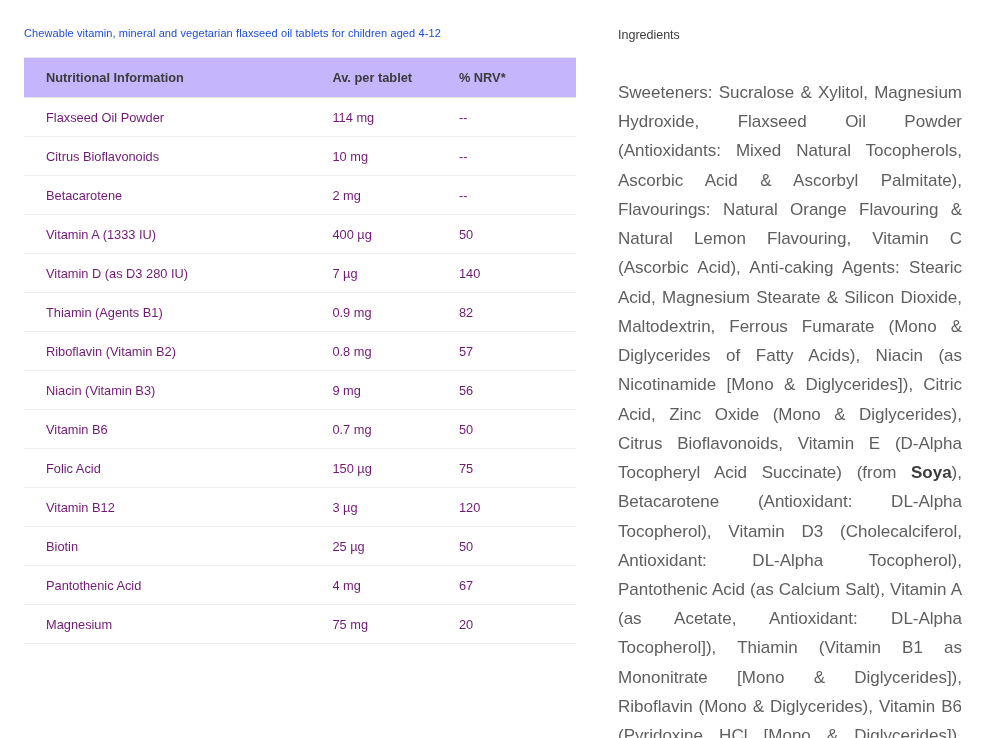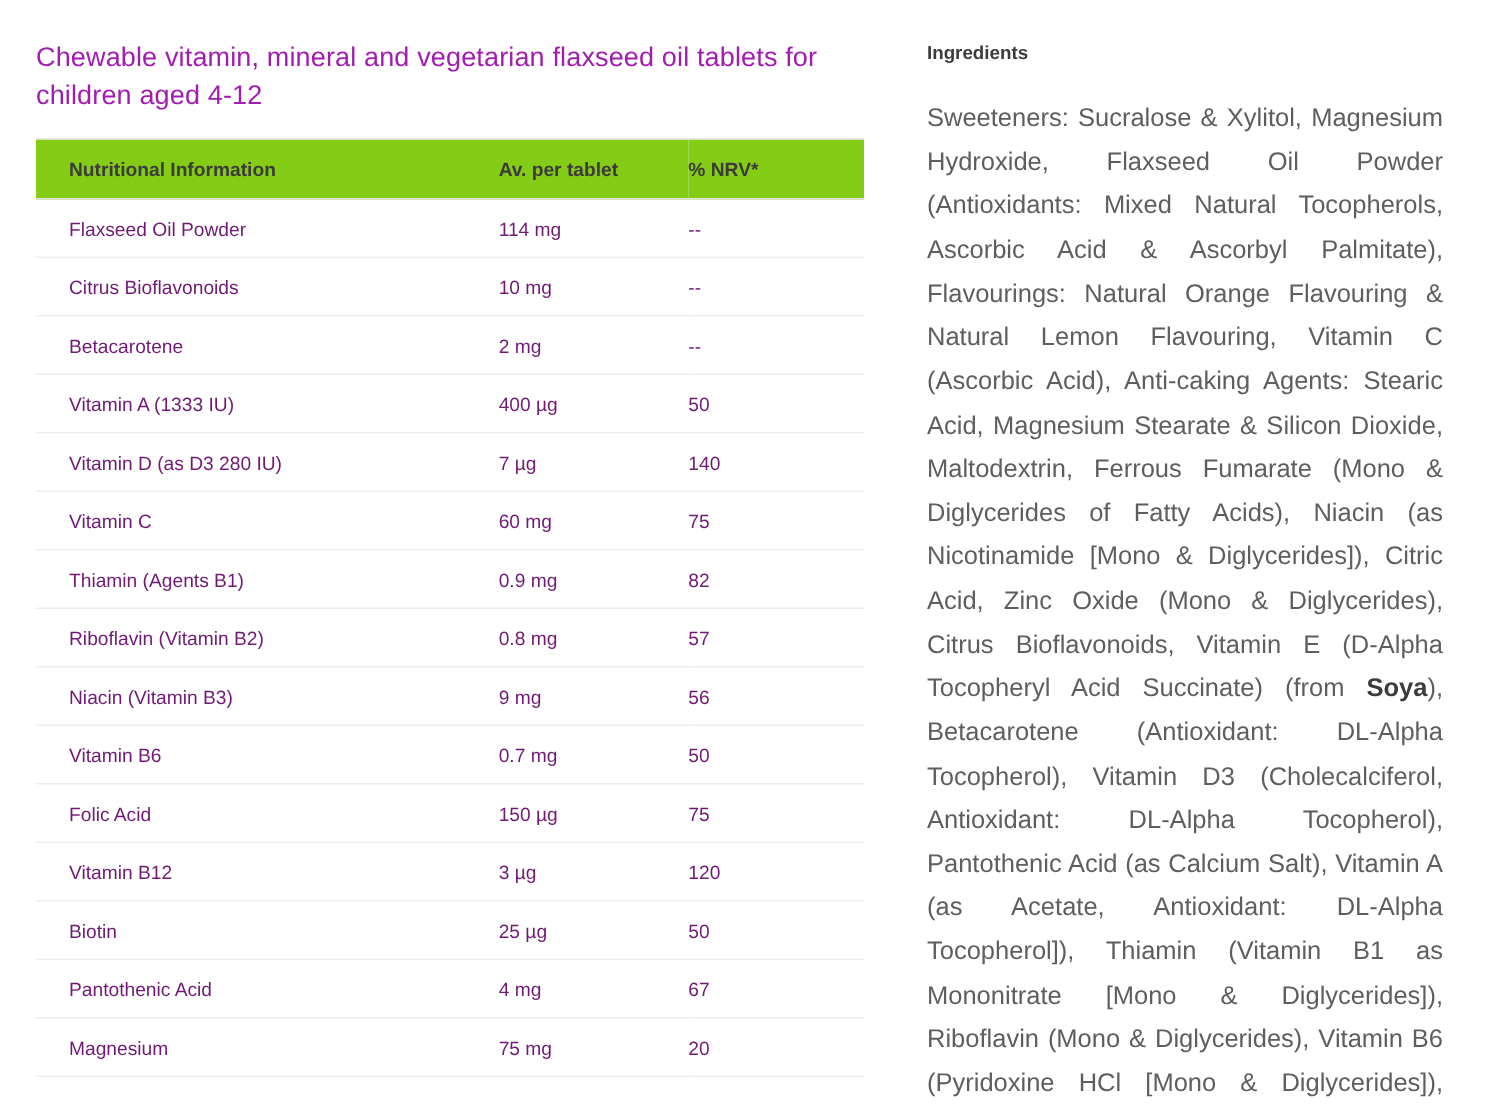--- a/index.html
+++ b/index.html
@@ -26,56 +26,56 @@
     width: 600px;
     box-sizing: border-box;
     padding: 26px 24px 0 24px;
   }
   .right-col {
     width: 400px;
     box-sizing: border-box;
     padding: 28px 38px 0 18px;
   }
   .intro {
-    font-size: 18px;
-    color: #a21caf;
+    font-size: 11px;
+    color: #1d4ed8;
     line-height: 1.4;
     margin: 0 0 16px 0;
     letter-spacing: 0.1px;
   }
   table.nutri {
     width: 100%;
     border-collapse: collapse;
     font-size: 12.8px;
   }
   table.nutri thead th {
     text-align: left;
     font-weight: bold;
     color: #3b3b3b;
     font-size: 12.8px;
     padding: 12px 4px 12px 0;
     border-top: 1px solid #e6e6e6;
     border-bottom: 1px solid #e6e6e6;
-    background: #84cc16;
+    background: #c4b5fd;
   }
   table.nutri thead th.c-name { padding-left: 22px; width: 300px; }
   table.nutri thead th.c-amt { width: 130px; }
   table.nutri thead th.c-nrv { width: 120px; }
   table.nutri tbody td {
     padding: 11.5px 4px 11.5px 0;
     border-bottom: 1px solid #ededed;
     color: #701a75;
     vertical-align: middle;
   }
   table.nutri tbody td.c-name { padding-left: 22px; }
   .ing-title {
     font-size: 12.5px;
-    font-weight: bold;
+    font-weight: normal;
     color: #3b3b3b;
-    margin: 0 0 22px 0;
+    margin: 0 0 36px 0;
   }
   .ing-body {
     font-size: 17px;
     line-height: 1.72;
     color: #5e5e5e;
     text-align: justify;
     text-justify: inter-word;
     margin: 0;
   }
   .ing-body b { color: #3b3b3b; font-weight: bold; }
@@ -115,25 +115,20 @@
         </tr>
         <tr>
           <td class="c-name">Vitamin A (1333 IU)</td>
           <td>400 µg</td>
           <td>50</td>
         </tr>
         <tr>
           <td class="c-name">Vitamin D (as D3 280 IU)</td>
           <td>7 µg</td>
           <td>140</td>
-        </tr>
-        <tr>
-          <td class="c-name">Vitamin C</td>
-          <td>60 mg</td>
-          <td>75</td>
         </tr>
         <tr>
           <td class="c-name">Thiamin (Agents B1)</td>
           <td>0.9 mg</td>
           <td>82</td>
         </tr>
         <tr>
           <td class="c-name">Riboflavin (Vitamin B2)</td>
           <td>0.8 mg</td>
           <td>57</td>

